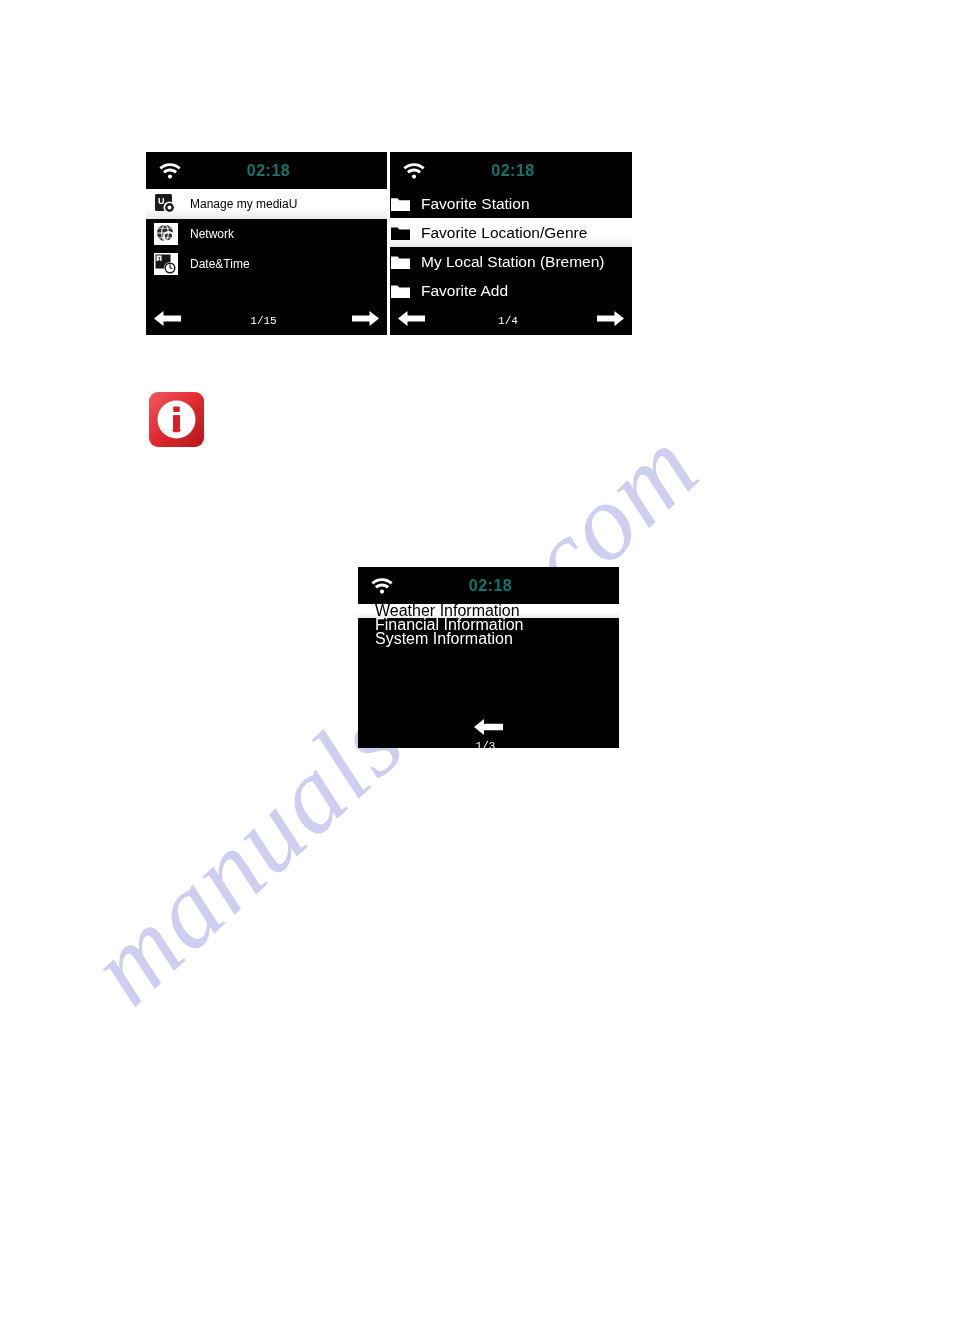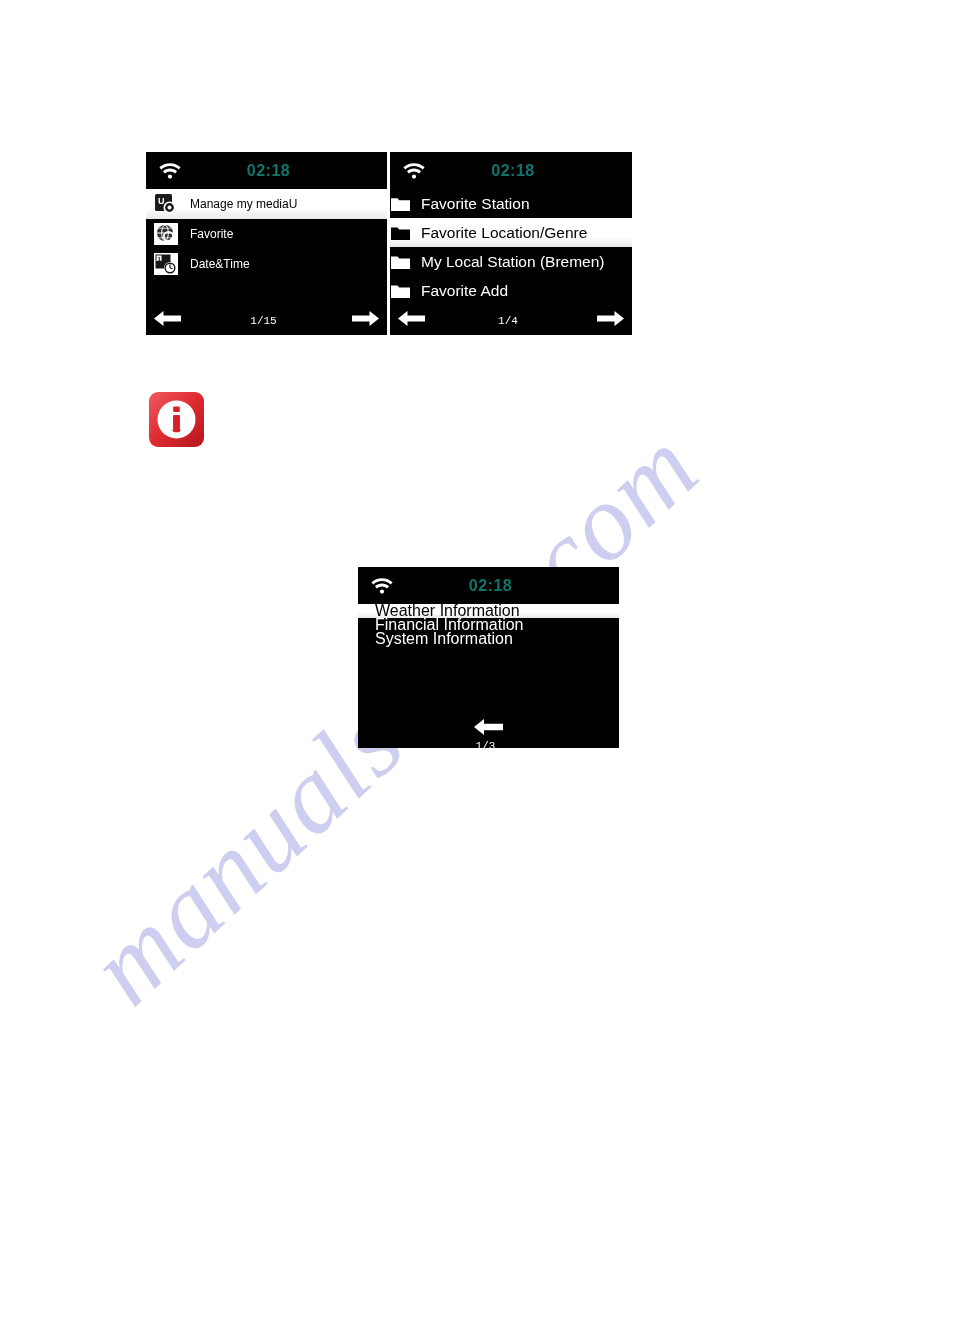--- a/index.html
+++ b/index.html
@@ -208,21 +208,21 @@
           <rect x="0" y="0" width="24" height="22" fill="#ffffff"></rect>
           <circle cx="11" cy="10" r="8" fill="#2e2e2e"></circle>
           <ellipse cx="11" cy="10" rx="3.3" ry="8" fill="none" stroke="#ffffff" stroke-width="1"></ellipse>
           <line x1="3" y1="10" x2="19" y2="10" stroke="#ffffff" stroke-width="1"></line>
           <line x1="4.5" y1="5.2" x2="17.5" y2="5.2" stroke="#ffffff" stroke-width=".8"></line>
           <line x1="4.5" y1="14.8" x2="17.5" y2="14.8" stroke="#ffffff" stroke-width=".8"></line>
           <circle cx="14.5" cy="13.5" r="4.6" fill="none" stroke="#ffffff" stroke-width="1.8"></circle>
           <line x1="17.6" y1="16.8" x2="21.5" y2="20.6" stroke="#ffffff" stroke-width="2.4"></line>
         </svg>
       </span>
-      <span class="row-label">Favorite</span>
+      <span class="row-label">Network</span>
     </div>
 
     <div class="menu-row">
       <span class="row-icon">
         <svg width="24" height="22" viewBox="0 0 24 22">
           <rect x="0" y="0" width="24" height="22" fill="#ffffff"></rect>
           <rect x="1.5" y="1.5" width="15" height="14" fill="#161616"></rect>
           <rect x="2.5" y="2.5" width="5" height="5.5" fill="#ffffff"></rect>
           <text x="3.4" y="7.6" font-family="Liberation Sans, sans-serif" font-size="6" font-weight="bold" fill="#161616">1</text>
           <circle cx="16" cy="15" r="6" fill="#ffffff"></circle>

